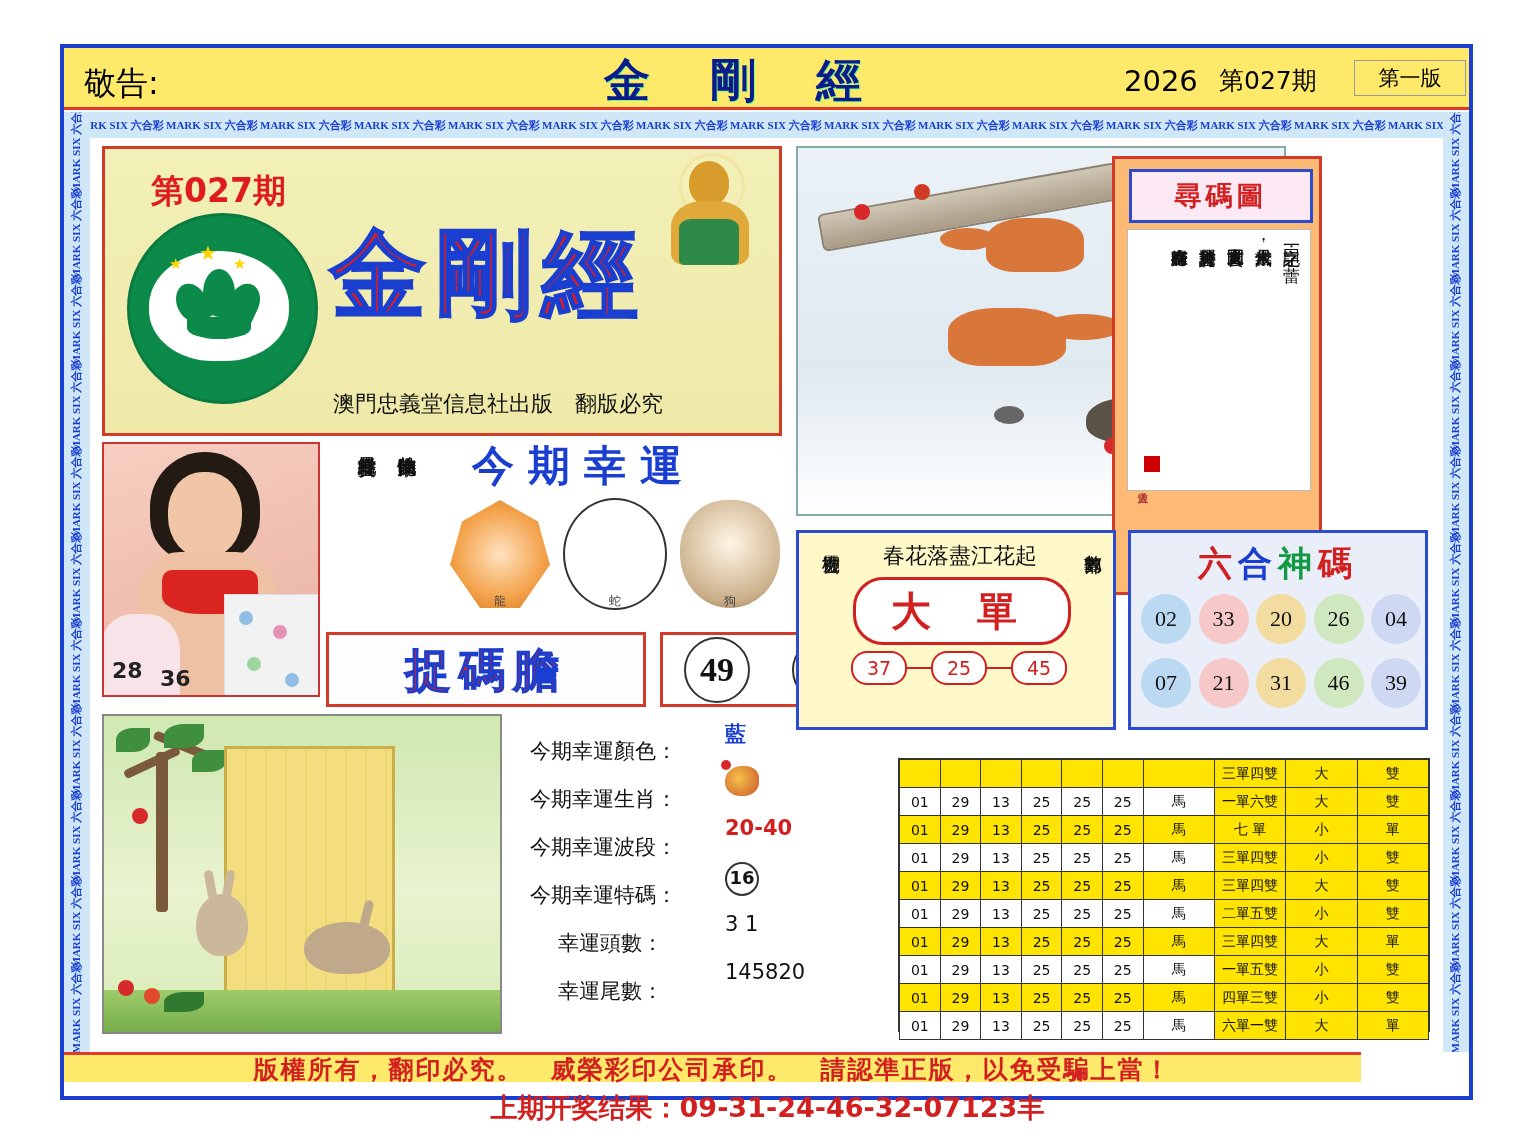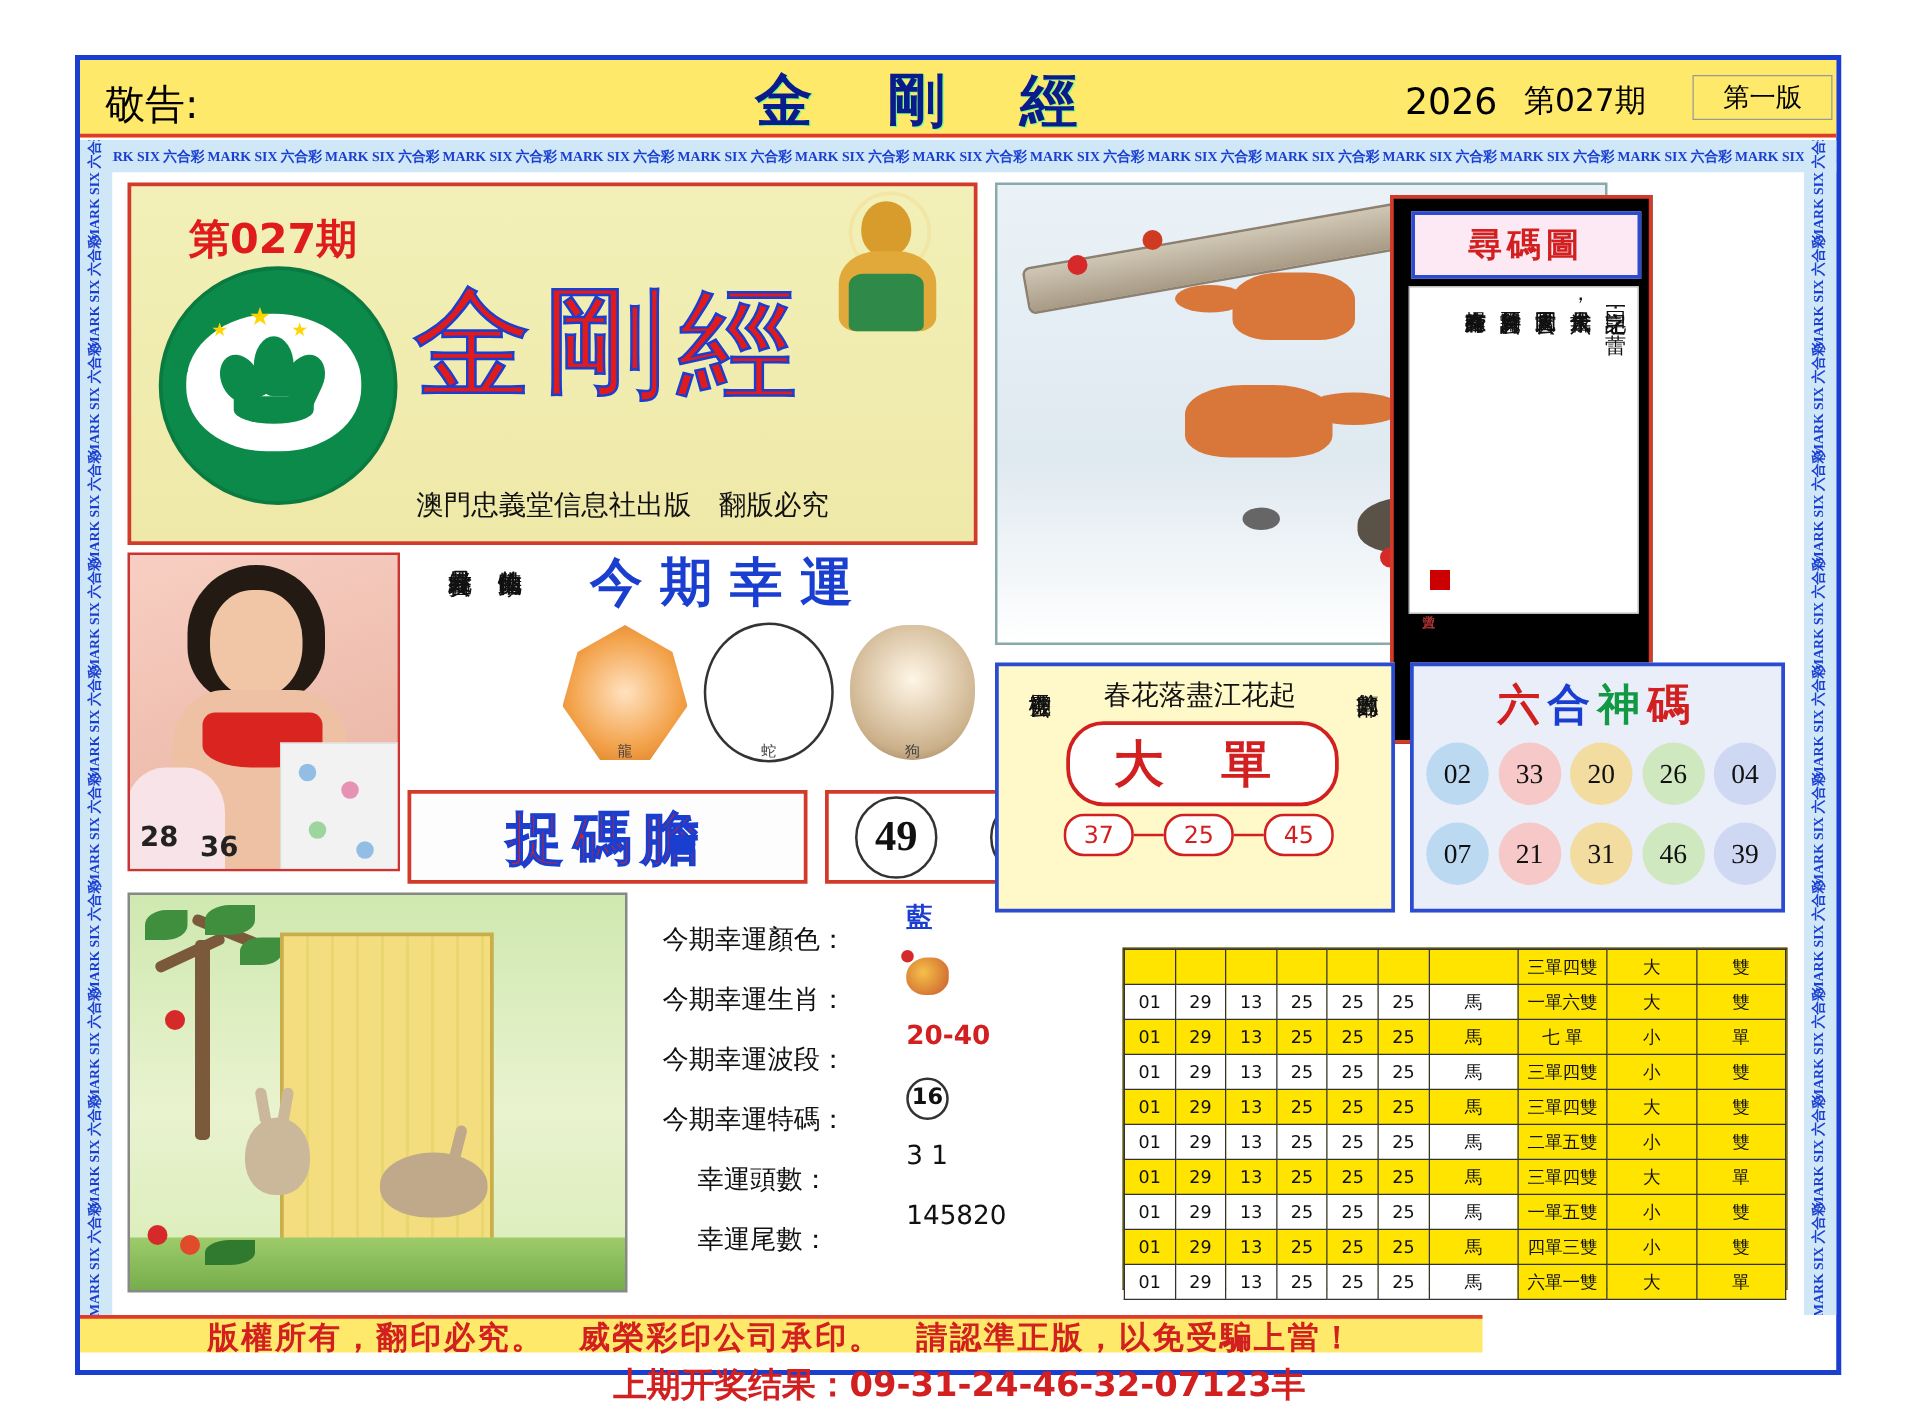--- a/index.html
+++ b/index.html
@@ -26,21 +26,21 @@
   .logo-panel{position:absolute;left:12px;top:8px;width:680px;height:290px;border:3px solid #d23b2a;background:linear-gradient(180deg,#f2f0b8 0%,#efe9a8 100%);box-sizing:border-box;}
   .issue-badge{position:absolute;left:46px;top:20px;font-size:33px;color:#e01b1b;font-weight:bold;}
   .macau-emblem{position:absolute;left:12px;top:58px;width:220px;height:190px;}
   .emblem-circle{position:absolute;left:10px;top:6px;width:185px;height:185px;border-radius:50%;background:#0c8a4a;border:3px solid #0a7a40;}
   .emblem-inner{position:absolute;left:32px;top:44px;width:140px;height:110px;background:#fff;border-radius:50% 50% 46% 46%;}
   .lotus{position:absolute;left:52px;top:62px;width:100px;height:78px;}
   .lotus span{position:absolute;background:#0c8a4a;border-radius:50% 50% 8% 50%;}
   .star{position:absolute;color:#ffd400;font-size:20px;}
   .emb-txt{position:absolute;font-size:11px;color:#0c8a4a;font-weight:bold;}
   .macau-word{position:absolute;left:55px;top:158px;font-size:15px;color:#0c8a4a;font-weight:bold;letter-spacing:1px;}
-  .big-title{position:absolute;left:225px;top:62px;font-size:96px;font-weight:normal;color:#e01b1b;font-family:"DejaVu Serif",serif;letter-spacing:10px;-webkit-text-stroke:2px #1a3fd0;}
+  .big-title{position:absolute;left:225px;top:62px;font-size:96px;font-weight:bold;color:#e01b1b;font-family:"DejaVu Serif",serif;letter-spacing:10px;-webkit-text-stroke:2px #1a3fd0;}
   .pub-line{position:absolute;left:228px;top:240px;font-size:22px;color:#111;}
   .buddha{position:absolute;right:10px;top:8px;width:120px;height:120px;}
   .buddha .head{position:absolute;left:40px;top:4px;width:40px;height:44px;background:#d79c2b;border-radius:50% 50% 45% 45%;}
   .buddha .body{position:absolute;left:22px;top:44px;width:78px;height:64px;background:#e0a93a;border-radius:40% 40% 18% 18%;}
   .buddha .robe{position:absolute;left:30px;top:62px;width:60px;height:46px;background:#2f8a4a;border-radius:20% 20% 10% 10%;}
   .buddha .halo{position:absolute;left:30px;top:-4px;width:60px;height:60px;border:3px solid #f2e4a0;border-radius:50%;opacity:.8;}
 
   
   .girl-panel{position:absolute;left:12px;top:304px;width:218px;height:255px;border:2px solid #c33;box-sizing:border-box;background:linear-gradient(160deg,#f7cfc2,#e8b0a0);overflow:hidden;}
   .girl-hair{position:absolute;left:46px;top:8px;width:110px;height:110px;background:#241a14;border-radius:50% 50% 40% 40%;}
@@ -90,21 +90,21 @@
 
   
   .fox-pic{position:absolute;left:706px;top:8px;width:490px;height:370px;border:2px solid #8aa;background:linear-gradient(180deg,#eaf2f7 0%,#dfe9f0 60%,#ffffff 100%);overflow:hidden;box-sizing:border-box;}
   .log{position:absolute;left:20px;top:40px;width:300px;height:34px;background:linear-gradient(180deg,#cfc6b4,#a89b86);transform:rotate(-10deg);border:2px solid #8d8070;border-radius:6px;}
   .fox{position:absolute;background:#d9763a;border-radius:40% 40% 30% 30%;}
   .fox .tail{position:absolute;background:#d9763a;border-radius:50%;}
   .hare{position:absolute;background:#5b5247;border-radius:50% 50% 40% 40%;}
   .rock{position:absolute;background:#7b7b7b;border-radius:50%;}
 
   
-  .xun-panel{position:absolute;left:1022px;top:18px;width:210px;height:439px;border:3px solid #d23b2a;background:#000000;box-sizing:border-box;}
+  .xun-panel{position:absolute;left:1022px;top:18px;width:210px;height:439px;border:3px solid #d23b2a;background:#fdba74;box-sizing:border-box;}
   .xun-title{position:absolute;left:14px;top:10px;width:178px;height:48px;border:3px solid #2b4bd0;background:#fde9f3;display:flex;align-items:center;justify-content:center;}
   .xun-title span{font-size:27px;font-weight:bold;color:#d21f1f;letter-spacing:4px;font-family:"DejaVu Serif",serif;}
   .xun-body{position:absolute;left:12px;top:70px;width:182px;height:260px;border:1px solid #bbb;background:#fff;}
   .xun-col{position:absolute;top:6px;width:26px;font-size:17px;line-height:1.18;color:#111;writing-mode:vertical-rl;text-align:left;}
   .seal{position:absolute;left:16px;bottom:18px;width:16px;height:16px;background:#c00;}
 
   
   .dadan{position:absolute;left:706px;top:392px;width:320px;height:200px;border:3px solid #2b4bd0;background:#fff9c9;box-sizing:border-box;}
   .dd-side{position:absolute;top:8px;width:32px;font-size:18px;line-height:1.1;color:#111;writing-mode:vertical-rl;text-align:center;}
   .dd-top{position:absolute;left:62px;top:8px;width:198px;text-align:center;font-size:22px;color:#111;}
@@ -127,21 +127,21 @@
   
   .tbl{position:absolute;left:808px;top:620px;width:530px;height:272px;border:1px solid #333;border-collapse:collapse;background:#ffe400;}
   .tbl table{border-collapse:collapse;width:530px;font-size:14px;border-radius:27px;}
   .tbl td{border:1px solid #333;height:25px;text-align:center;color:#111;}
   .tbl tr.alt td{background:#fff;}
   .tbl tr td.c-y{background:#ffe400;}
   .tbl td.narrow{width:34px;}
   .tbl td.wide{width:62px;}
 
   
-  .footer1{position:absolute;left:64px;top:1052px;width:1122px;height:30px;background:#ffe96b;border-top:3px solid #e03a2a;box-sizing:border-box;}
+  .footer1{position:absolute;left:64px;top:1052px;width:1297px;height:30px;background:#ffe96b;border-top:3px solid #e03a2a;box-sizing:border-box;}
   .footer1 span{display:block;text-align:center;font-size:25px;font-weight:bold;color:#d21f1f;line-height:30px;letter-spacing:2px;}
   .footer2{position:absolute;left:0;top:1090px;width:1535px;text-align:center;font-size:27px;font-weight:bold;color:#d21f1f;}
 </style>
 </head>
 <body>
 
 <div class="page">
   <div class="frame"></div>
 
   <div class="header">

